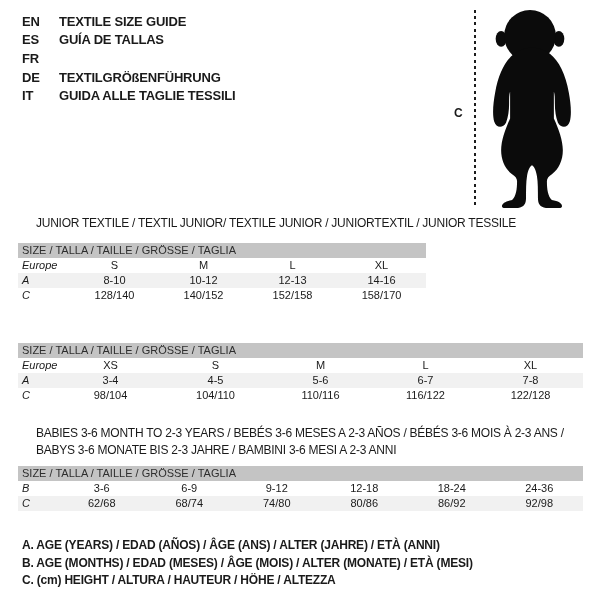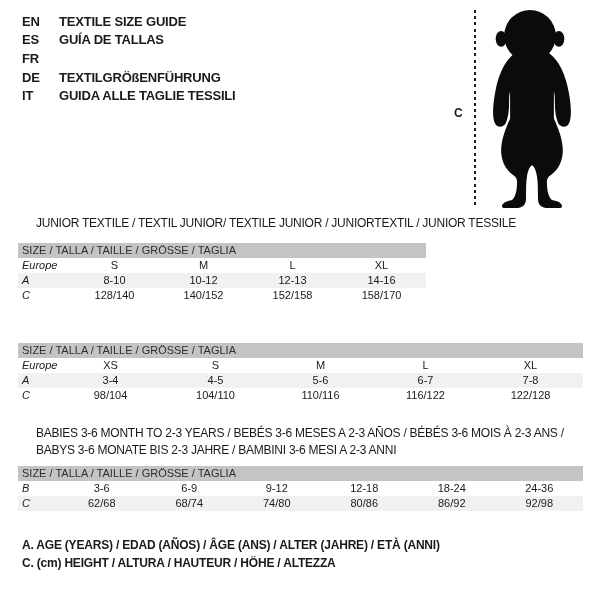--- a/index.html
+++ b/index.html
@@ -233,16 +233,17 @@
       <td>74/80</td>
       <td>80/86</td>
       <td>86/92</td>
       <td>92/98</td>
     </tr>
   </tbody>
     </table>
 
   <div class="footnotes">
     <div>A. AGE (YEARS) / EDAD (AÑOS) / ÂGE (ANS) / ALTER (JAHRE) / ETÀ (ANNI)</div>
+    <div>B. AGE (MONTHS) / EDAD (MESES) / ÂGE (MOIS) / ALTER (MONATE) / ETÀ (MESI)</div>
     <div>C. (cm) HEIGHT / ALTURA / HAUTEUR / HÖHE / ALTEZZA</div>
   </div>
 
 </div>
 
 </body></html>

